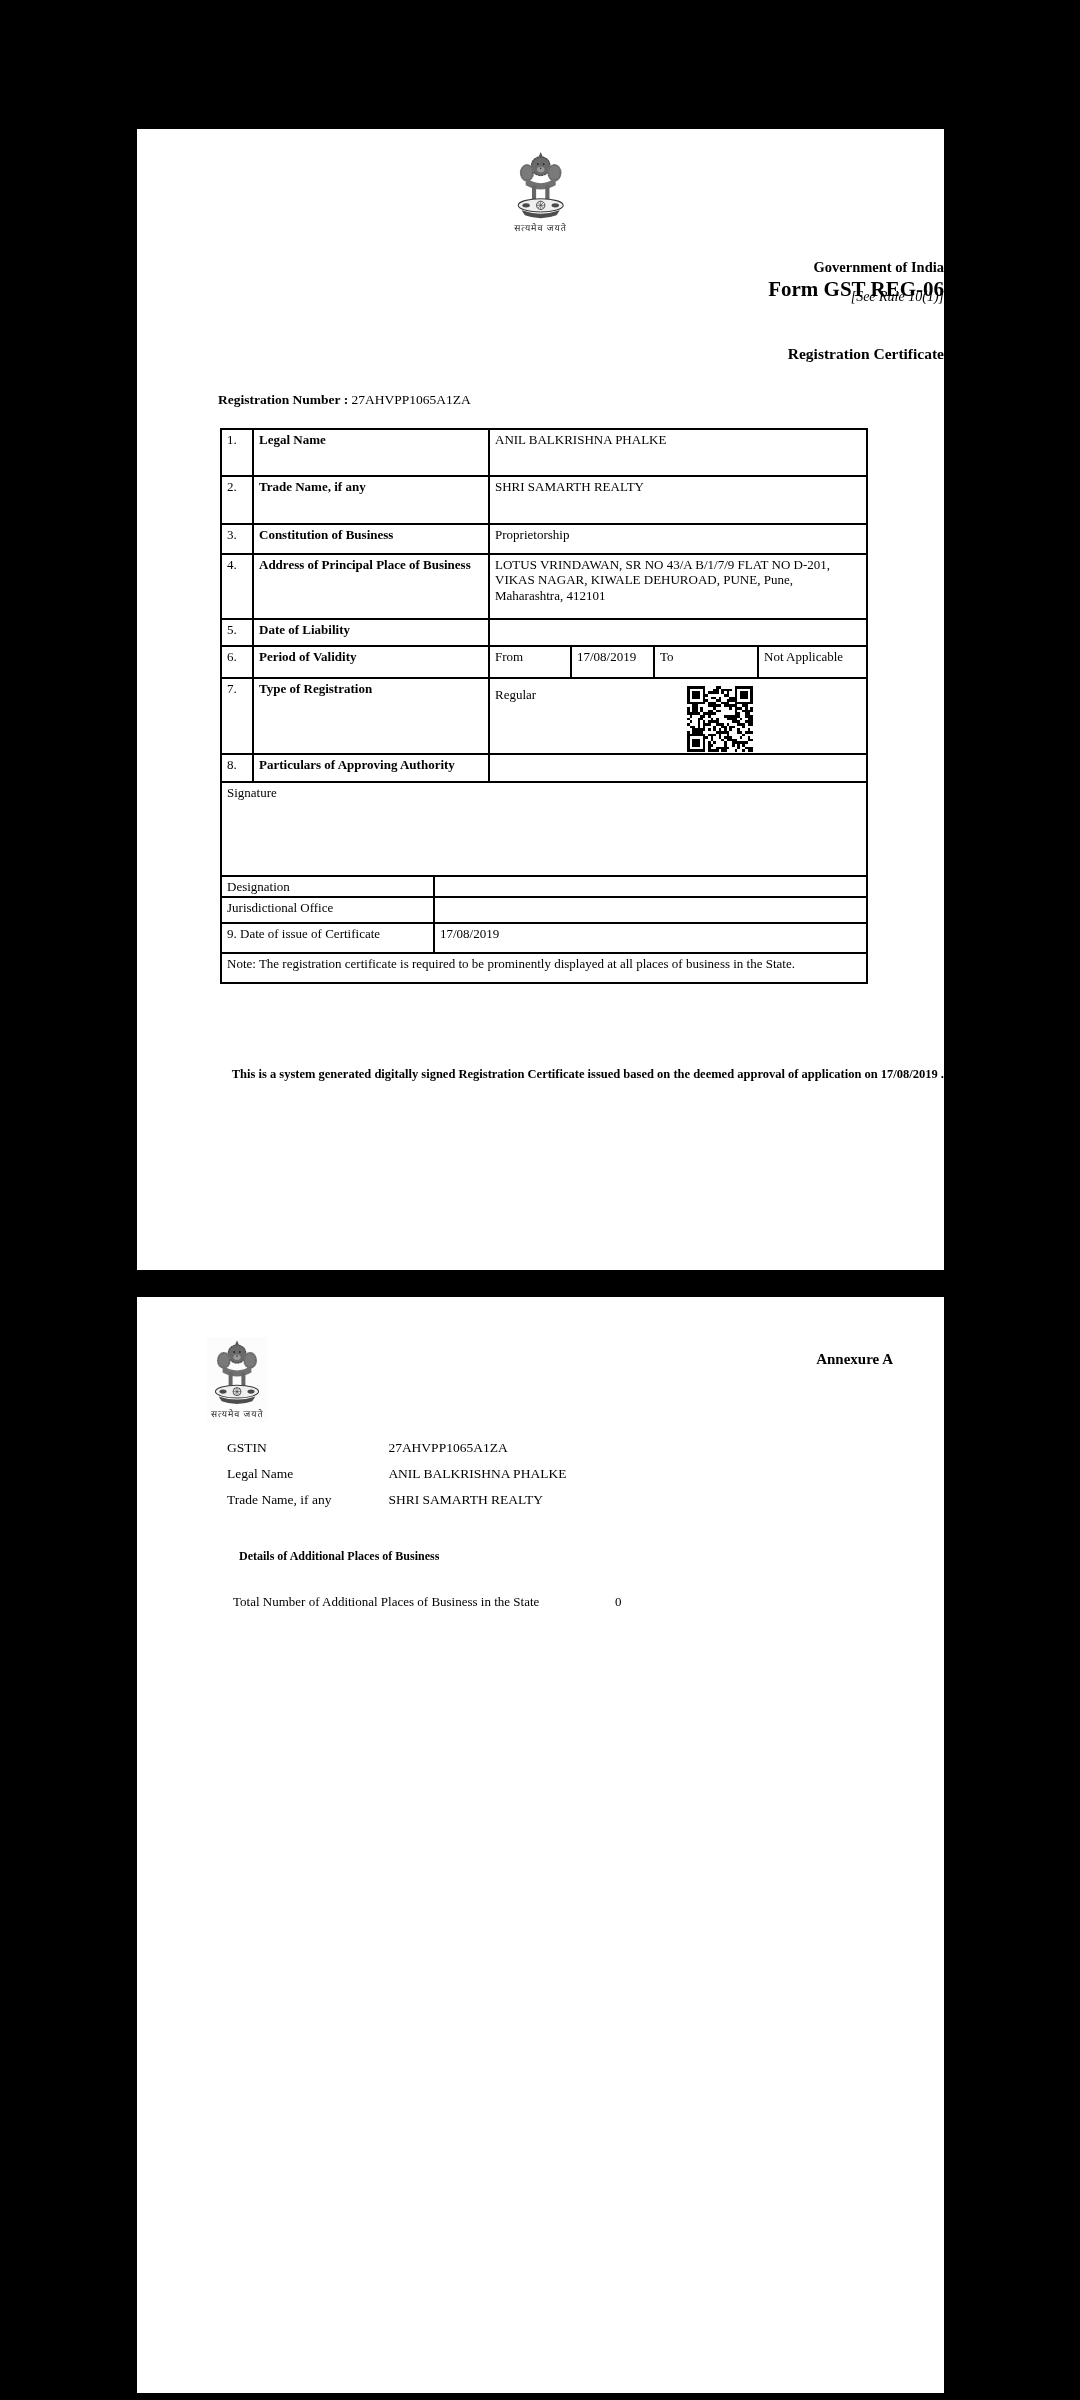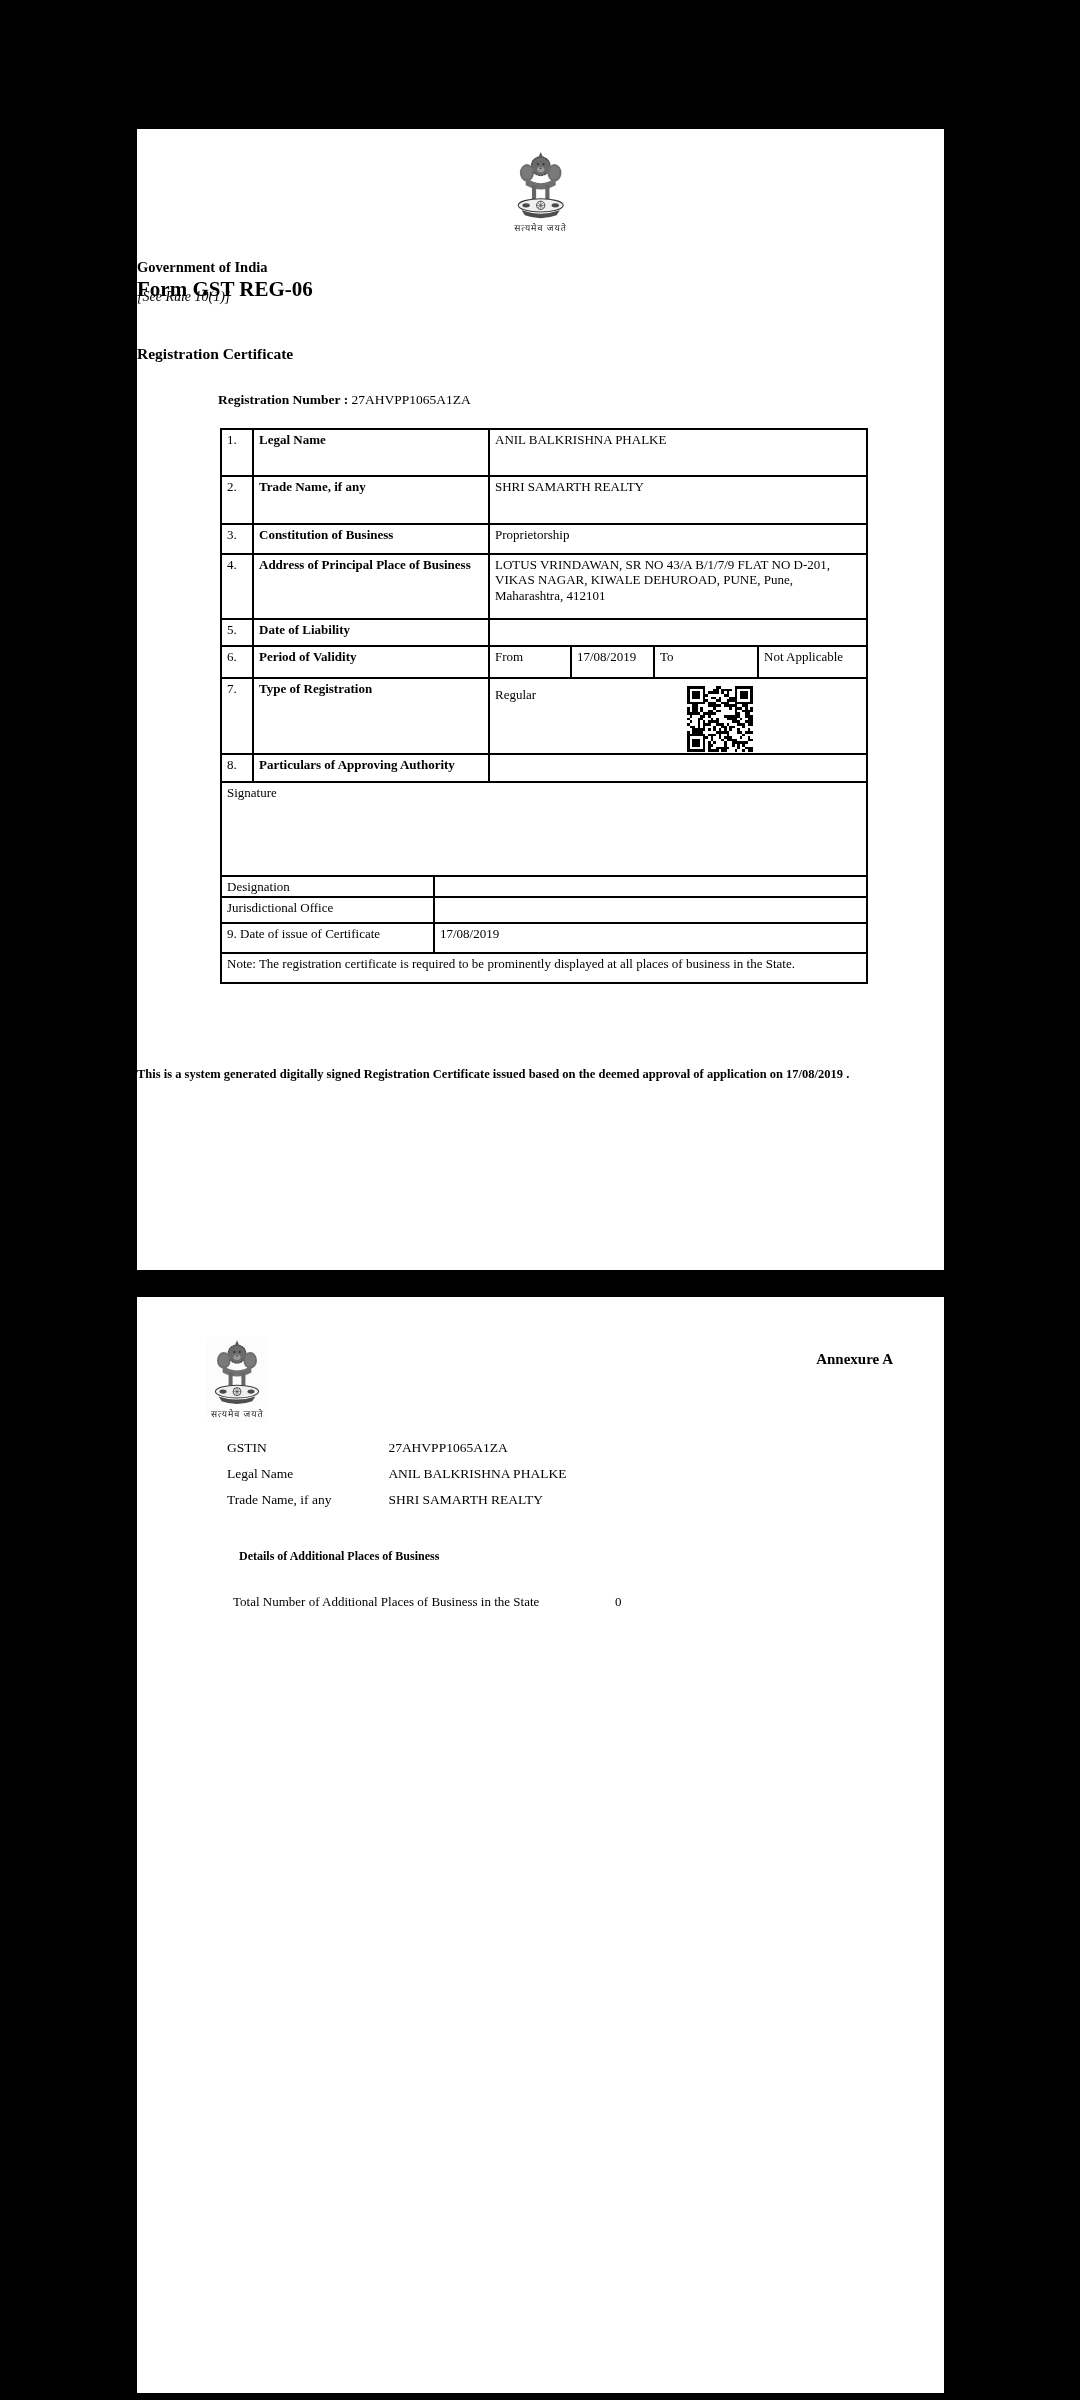--- a/index.html
+++ b/index.html
@@ -5,21 +5,21 @@
   html,body{margin:0;padding:0;}
   body{
     width:1080px;height:2400px;background:#000;position:relative;
     font-family:"Liberation Serif","DejaVu Serif",serif;color:#000;
   }
   .page{position:absolute;left:137px;width:807px;background:#fff;overflow:hidden;}
   #page1{top:129px;height:1141px;}
   #page2{top:1297px;height:1096px;}
 
   .abs{position:absolute;}
-  .centered{position:absolute;left:0;width:100%;text-align:left;}
+  .centered{position:absolute;left:0;width:100%;text-align:right;}
 
   
   .emblem-wrap1{position:absolute;top:22px;left:50%;transform:translateX(-50%);text-align:center;}
   .emblem-wrap2{position:absolute;top:40px;left:70px;text-align:center;background:#fcfcfc;padding:2px 4px;}
   .motto{font-size:9px;line-height:11px;color:#222;letter-spacing:1px;white-space:nowrap;}
   .gov-title{top:130px;font-weight:bold;font-size:14.5px;}
   .form-title{top:148px;font-weight:bold;font-size:21px;}
   .rule-subtitle{top:160px;font-style:italic;font-size:14px;}
   .cert-title{top:216px;font-weight:bold;font-size:15.5px;}
   .regnum{top:263px;left:81px;font-size:13.5px;}

